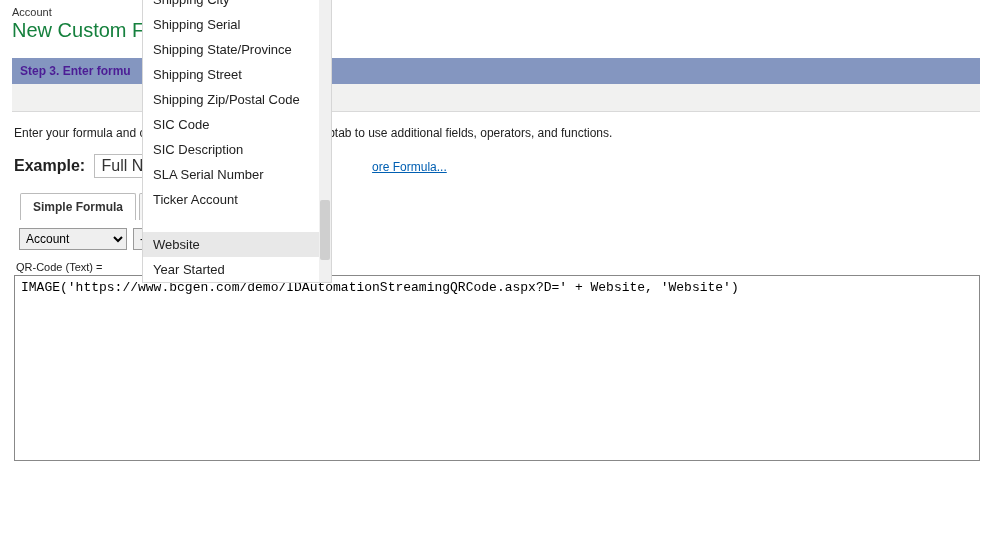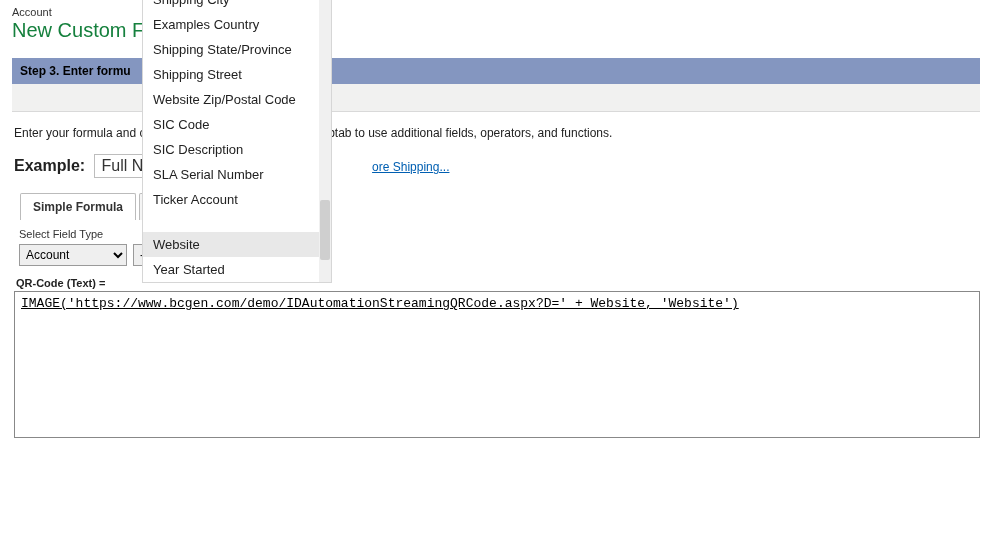--- a/index.html
+++ b/index.html
@@ -1,39 +1,39 @@
 <!DOCTYPE html>
 <html><head>
 <meta charset="utf-8">
 <style>
   * { box-sizing: border-box; margin: 0; padding: 0; }
   body { font-family: Arial, Helvetica, sans-serif; font-size: 12px; color: #222; background: #fff; width: 988px; }
   .page { padding: 6px 8px 0 12px; }
   .obj-label { font-size: 11px; color: #333; }
   .page-title { font-size: 20px; font-weight: 400; color: #15803d; margin-top: 1px; }
-  .step-bar { background: #8496c0; color: #000000; font-size: 12px; font-weight: bold; padding: 6px 8px; margin-top: 16px; }
+  .step-bar { background: #8496c0; color: #4c1d95; font-size: 12px; font-weight: bold; padding: 6px 8px; margin-top: 16px; }
   .sub-band { background: #f1f1f0; border-bottom: 1px solid #d9d9d9; height: 28px; margin-top: 0; }
   .content { padding: 14px 2px 0 2px; }
   .instr { font-size: 12px; color: #222; margin-bottom: 14px; }
   .example-row { margin-bottom: 14px; vertical-align: middle; }
   .example-row .lbl { font-weight: bold; font-size: 16px; margin-right: 6px; display: inline-block; }
   .inline-field { display: inline-block; border: 1px solid #bdbdbd; background: #fff; padding: 2px 6px; font-size: 16px; color: #333; }
   .more-ex { color: #005fb2; text-decoration: underline; margin-left: 6px; font-size: 12px; }
   .tabs { margin-left: 6px; }
   .tab { display: inline-block; padding: 6px 12px; border: 1px solid #bbb; border-bottom: none; background: #f4f4f4; font-size: 12px; color: #333; position: relative; top: 1px; border-radius: 2px 2px 0 0; }
   .tab.active { background: #fff; font-weight: bold; z-index: 2; }
   .tab-body { border: 1px solid #bbb; padding: 10px 10px 10px 10px; background: #fff; }
   .sft-label { font-size: 11px; color: #333; margin-bottom: 4px; }
   .sel-row { display: flex; gap: 6px; align-items: center; }
   select { font-size: 12px; border: 1px solid #9a9a9a; background: #efefef; padding: 2px 2px; height: 22px; }
   .ft-select { width: 108px; }
   .merge-select { width: 186px; font-weight: normal; font-family: Arial; }
   .merge-select option { font-weight: normal; }
-  .qr-label { font-size: 11px; font-weight: bold; color: #222; margin-top: 10px; margin-left: 2px; }
-  .formula-area { width: 966px; height: 147px; border: 1px solid #888; outline: none; padding: 4px 6px; font-family: "Courier New", monospace; font-size: 13px; color: #000; resize: none; display: block; margin-top: 2px; text-decoration: underline; }
+  .qr-label { font-size: 11px; font-weight: normal; color: #222; margin-top: 10px; margin-left: 2px; }
+  .formula-area { width: 966px; height: 186px; border: 1px solid #888; outline: none; padding: 4px 6px; font-family: "Courier New", monospace; font-size: 13px; color: #000; resize: none; display: block; margin-top: 2px; }
   
   .dd-list { position: absolute; top: 0; left: 142px; width: 190px; background: #fff; border-left: 1px solid #d6d6d6; border-right: 1px solid #d6d6d6; border-bottom: 1px solid #d6d6d6; z-index: 50; box-shadow: none; }
   .dd-list .scroll { max-height: 285px; overflow-y: hidden; position: relative; }
   .dd-item { padding: 5px 10px 5px 10px; font-size: 13px; color: #222; cursor: default; white-space: nowrap; }
   .dd-item.highlight { background: #e8e8e8; margin-top: 20px; }
   .dd-item.cut { margin-top: -13px; }
   .dd-scrollbar { position: absolute; right: 0; top: 0; bottom: 0; width: 12px; background: #f0f0f0; }
   .dd-thumb { position: absolute; left: 1px; width: 10px; background: #cfcfcf; border-radius: 2px; }
   .wrapper-rel { position: relative; }
 </style>
@@ -48,50 +48,49 @@
   <div class="step-bar">Step 3. Enter formu</div>
   <div class="sub-band"></div>
 
   <div class="content">
     <div class="instr">Enter your formula and                                                  ors. Click the Advanced Formula subtab to use additional fields, operators, and functions.</div>
 
     <div class="example-row">
       <span class="lbl">Example:</span>
       <span class="inline-field">Full Name</span>
       <span style="display:inline-block;width:178px;"></span>
-      <a href="#" class="more-ex">ore Shipping...</a>
+      <a href="#" class="more-ex">ore Formula...</a>
     </div>
 
     <div class="tabs">
       <span class="tab active">Simple Formula</span>
       <span class="tab">A</span>
     </div>
     <div class="tab-body" style="border:1px solid transparent; padding:8px 0 0 4px;">
-      <div class="sft-label">Select Field Type</div>
       <div class="sel-row">
         <select class="ft-select">
           <option>Account</option>
         </select>
         <select class="merge-select">
           <option>-- Insert Merge Field --</option>
         </select>
       </div>
     </div>
 
     <div class="qr-label">QR-Code (Text) =</div>
     <textarea class="formula-area" style="">IMAGE('https://www.bcgen.com/demo/IDAutomationStreamingQRCode.aspx?D=' + Website, 'Website')</textarea>
   </div>
 
   <div class="dd-list">
     <div class="scroll">
       <div class="dd-item cut">Shipping City</div>
-      <div class="dd-item">Examples Country</div>
+      <div class="dd-item">Shipping Serial</div>
       <div class="dd-item">Shipping State/Province</div>
       <div class="dd-item">Shipping Street</div>
-      <div class="dd-item">Website Zip/Postal Code</div>
+      <div class="dd-item">Shipping Zip/Postal Code</div>
       <div class="dd-item">SIC Code</div>
       <div class="dd-item">SIC Description</div>
       <div class="dd-item">SLA Serial Number</div>
       <div class="dd-item">Ticker Account</div>
       <div class="dd-item highlight">Website</div>
       <div class="dd-item">Year Started</div>
     </div>
     <div class="dd-scrollbar">
       <div class="dd-thumb" style="top:200px;height:60px;"></div>
     </div>

